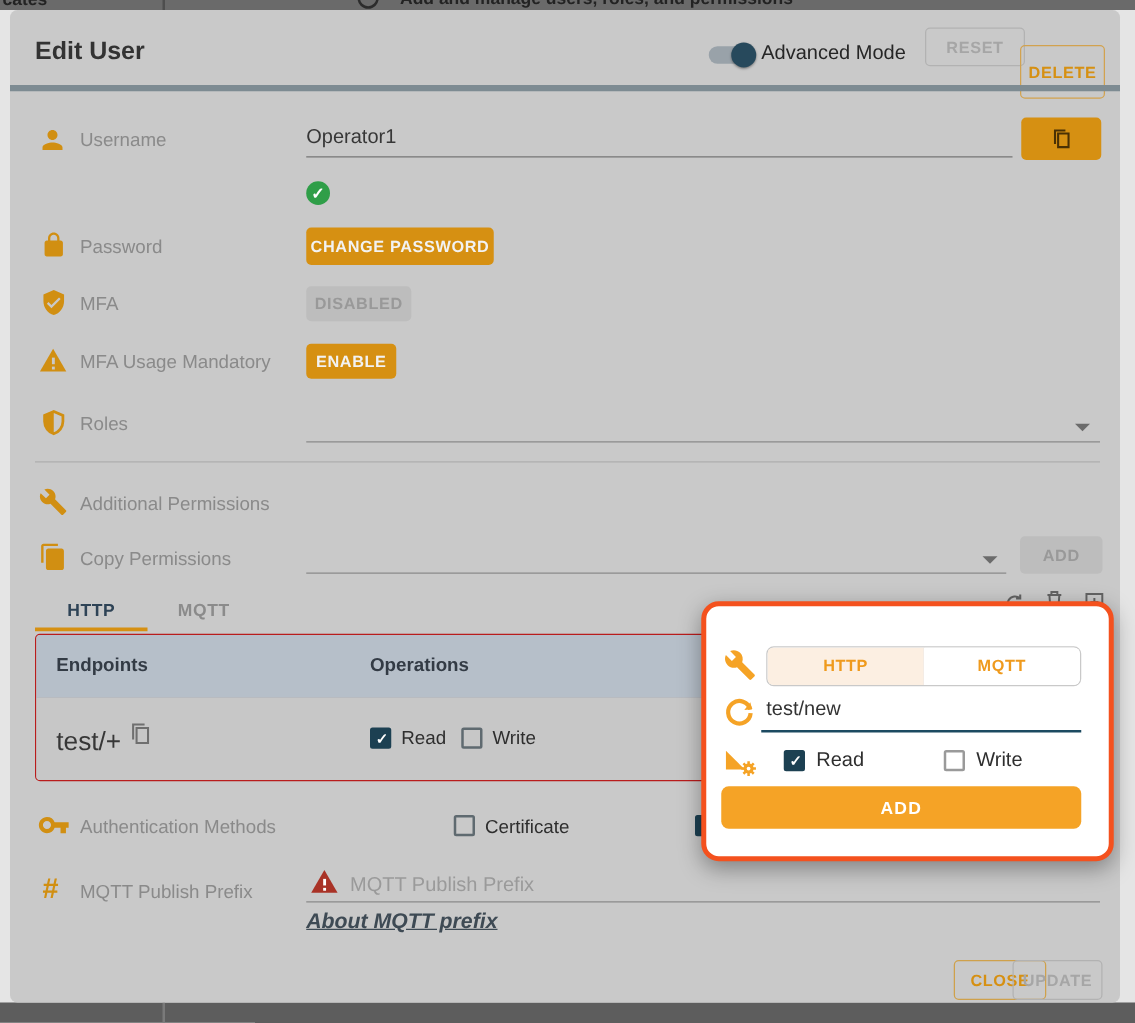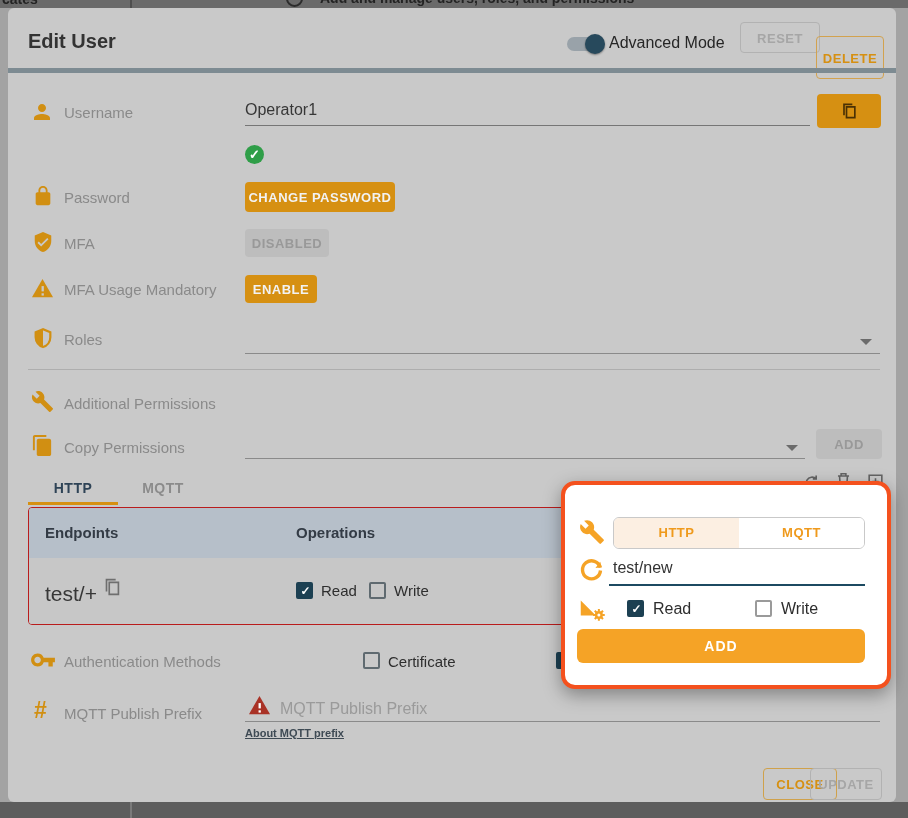--- a/index.html
+++ b/index.html
@@ -1,16 +1,16 @@
 <!DOCTYPE html>
 <html><head>
 <meta charset="utf-8">
 <style>
   html,body{margin:0;padding:0;background:#4a4a4a;font-family:"Liberation Sans",sans-serif;}
-  #scene{position:relative;width:908px;height:818px;background:#a3a3a3;overflow:hidden;}
+  #scene{position:relative;width:908px;height:818px;background:#e5e5e5;overflow:hidden;}
   
   #bg-strip{position:absolute;left:0;top:0;width:908px;height:8px;background:#6a6a6a;overflow:hidden;}
   #bg-strip .bgtxt{position:absolute;color:#232323;font-weight:700;font-size:14px;}
   #bg-strip .vline{position:absolute;left:130px;top:0;width:2px;height:8px;background:#4e4e4e;}
   #bg-strip .info-circ{position:absolute;left:286px;top:-10px;width:13px;height:13px;border:2px solid #2c2c2c;border-radius:50%;}
   #bottom-strip{position:absolute;left:0;top:802px;width:908px;height:16px;background:#5d5d5d;}
   #bottom-strip .vline{position:absolute;left:130px;top:0;width:2px;height:16px;background:#7a7a7a;}
   
   #dialog{position:absolute;left:8px;top:8px;width:888px;height:794px;background:#c9c9c9;border-radius:6px;}
   .abs{position:absolute;}
@@ -43,21 +43,21 @@
   #perm-table{left:20px;top:499px;width:852px;height:118px;border:1px solid #b91c1c;border-radius:4px;box-sizing:border-box;overflow:hidden;}
   #tbl-head{position:absolute;left:0;top:0;width:100%;height:50px;background:#b6bfc9;border-bottom:1px solid #9aa0a8;}
   #tbl-head .th{position:absolute;top:16px;font-size:15px;font-weight:700;color:#333b45;}
   #tbl-row{position:absolute;left:0;top:50px;width:100%;height:66px;background:#c7c7c7;}
   
   .cb{width:17px;height:17px;box-sizing:border-box;border:2px solid #5f6a70;border-radius:2px;background:transparent;cursor:pointer;}
   .cb.checked{background:#1c4052;border-color:#1c4052;}
   .cb.checked::after{content:"\2713";position:absolute;left:2.5px;top:1px;color:#fff;font-size:12px;font-weight:700;line-height:13px;}
   .cb-label{font-size:15px;color:#2e2e2e;}
   
-  .link{color:#3e4a54;font-size:11px;text-decoration:underline;font-weight:600;cursor:pointer;}
+  .link{color:#3e4a54;font-size:17px;text-decoration:underline;font-weight:600;cursor:pointer;font-style:italic;}
   
   .peek{color:#636363;z-index:2;}
   
   #popup{position:absolute;left:561px;top:481px;width:322px;height:200px;background:#fff;border:4px solid #f4511e;border-radius:14px;box-shadow:0 6px 18px rgba(0,0,0,.35);z-index:10;}
   #popup-title{left:0;right:0;top:12px;text-align:center;font-size:15px;font-weight:700;color:#263238;}
   #seg{left:48px;top:32px;width:252px;height:32px;border:1px solid #c9c9c9;border-radius:6px;box-sizing:border-box;overflow:hidden;}
   .seg-half{position:absolute;top:0;width:50%;height:100%;font-size:13px;font-weight:700;letter-spacing:.5px;color:#ef9a1d;text-align:center;line-height:30px;cursor:pointer;}
   .seg-http{left:0;background:#fcefe2;border-right:1px solid #c9c9c9;}
   .seg-mqtt{right:0;background:#fff;}
   #topic-text{left:48px;top:74px;font-size:16px;color:#333;}

